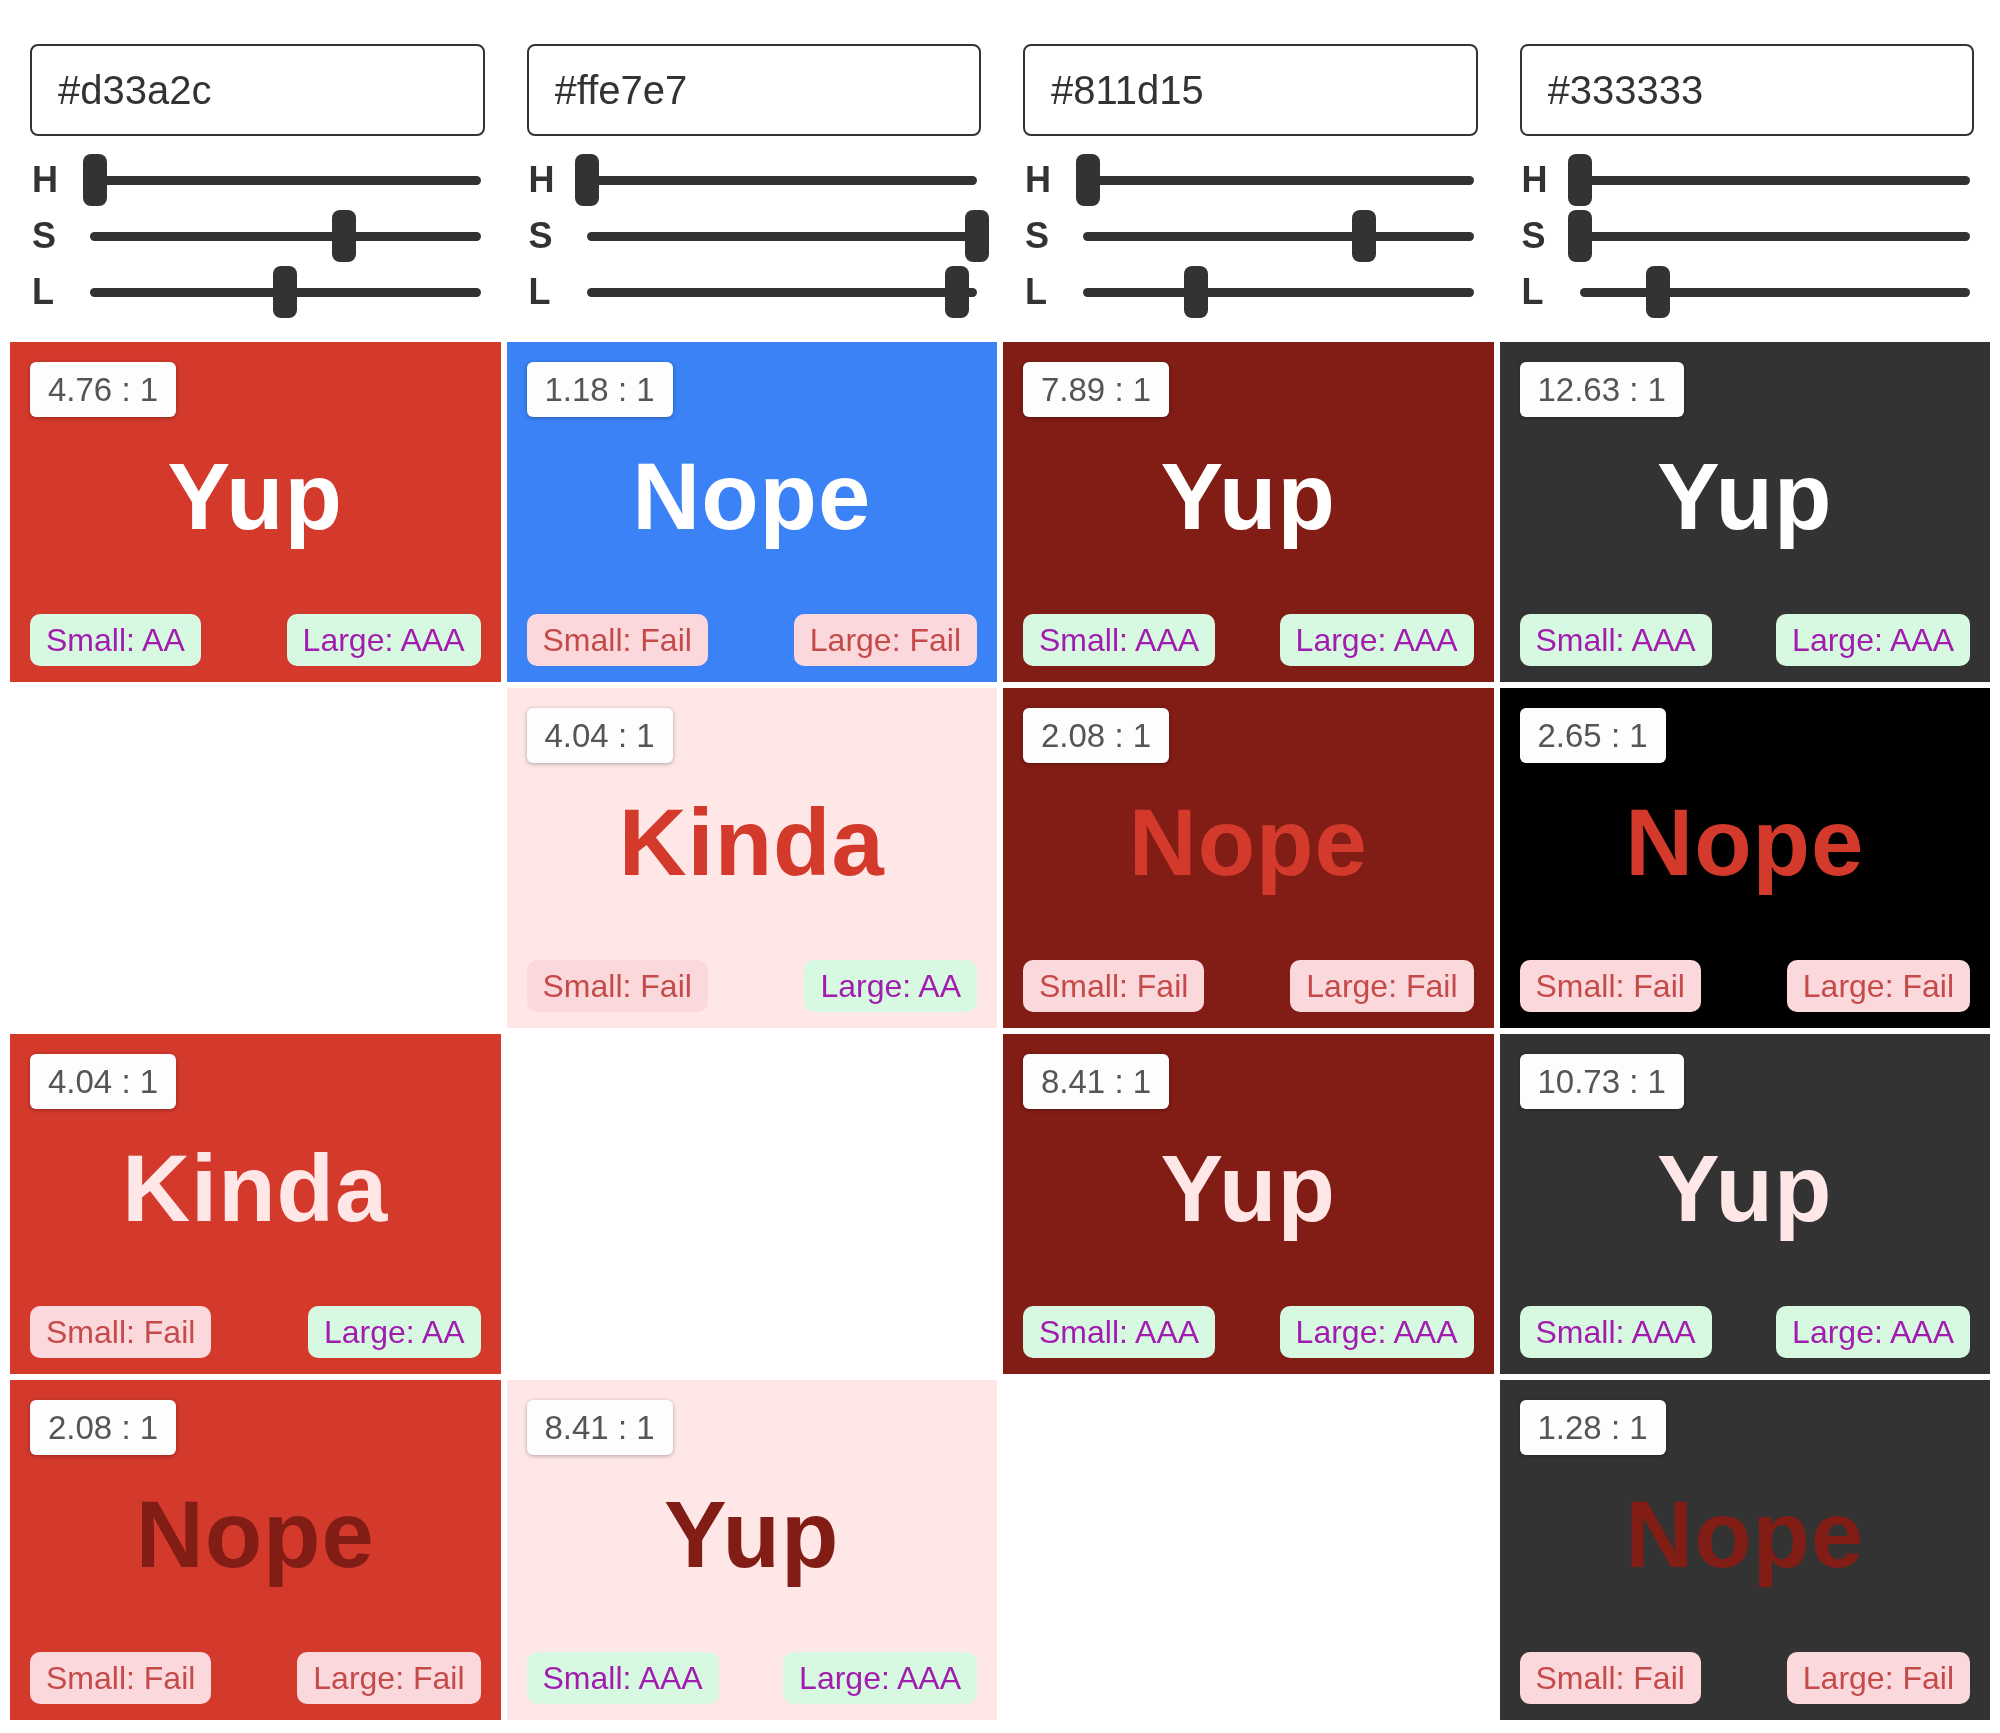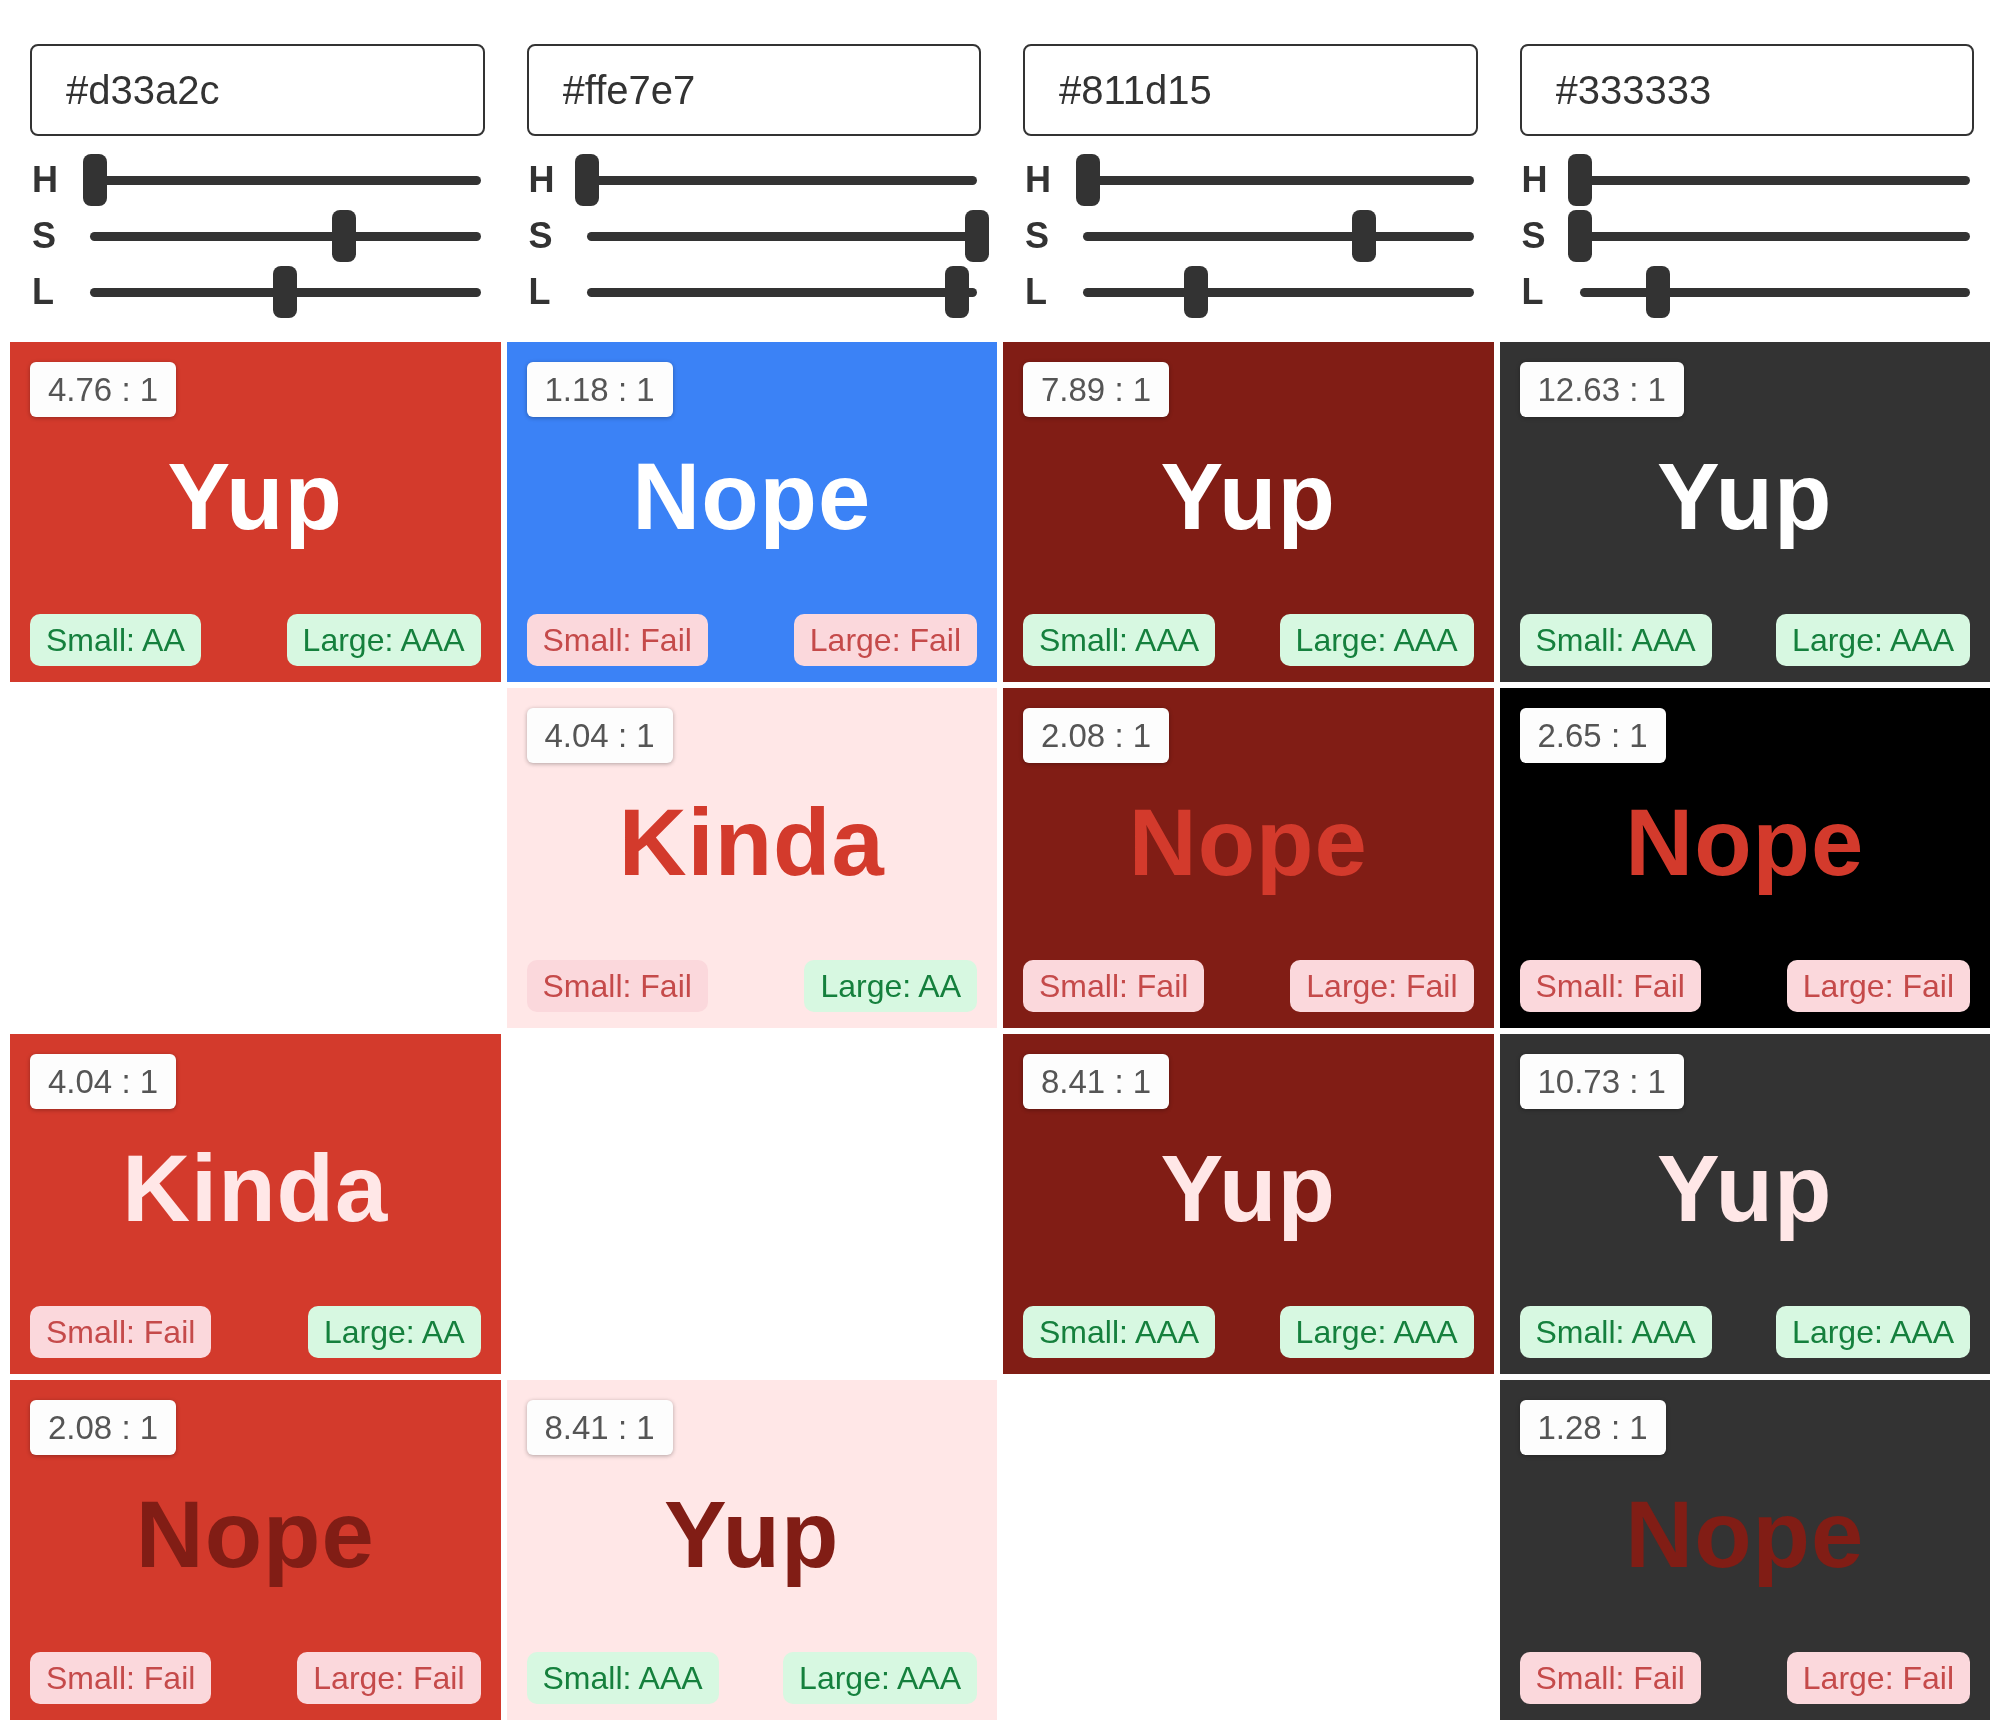--- a/index.html
+++ b/index.html
@@ -24,21 +24,21 @@
     display: block;
     width: calc(100% - 36px);
     margin: 0 16px 0 20px;
     height: 92px;
     border: 2px solid #333333;
     border-radius: 8px;
     background: #ffffff;
     color: #333333;
     font-family: inherit;
     font-size: 40px;
-    padding: 0 20px 0 34px;
+    padding: 0 20px 0 26px;
     outline: none;
   }
   .sliders { margin-top: 16px; padding: 0 20px 0 22px; }
   .slider-row { display: flex; align-items: center; height: 56px; }
   .slider-label {
     width: 58px;
     font-size: 36px;
     font-weight: 700;
     color: #333333;
     line-height: 1;
@@ -100,21 +100,21 @@
     position: absolute;
     bottom: 16px;
     font-size: 32px;
     line-height: 1;
     padding: 10px 16px;
     border-radius: 10px;
     white-space: nowrap;
   }
   .badge-small { left: 20px; }
   .badge-large { right: 20px; }
-  .badge.pass { background: #d7f8e1; color: #15803d; }
+  .badge.pass { background: #d7f8e1; color: #a21caf; }
   .badge.fail { background: #fbd8dc; color: #c54a4a; }
 </style>
 </head>
 <body>
 
 <div class="controls">
 
   <div class="control">
     <input class="hex-input" value="#d33a2c" style="">
     <div class="sliders">

